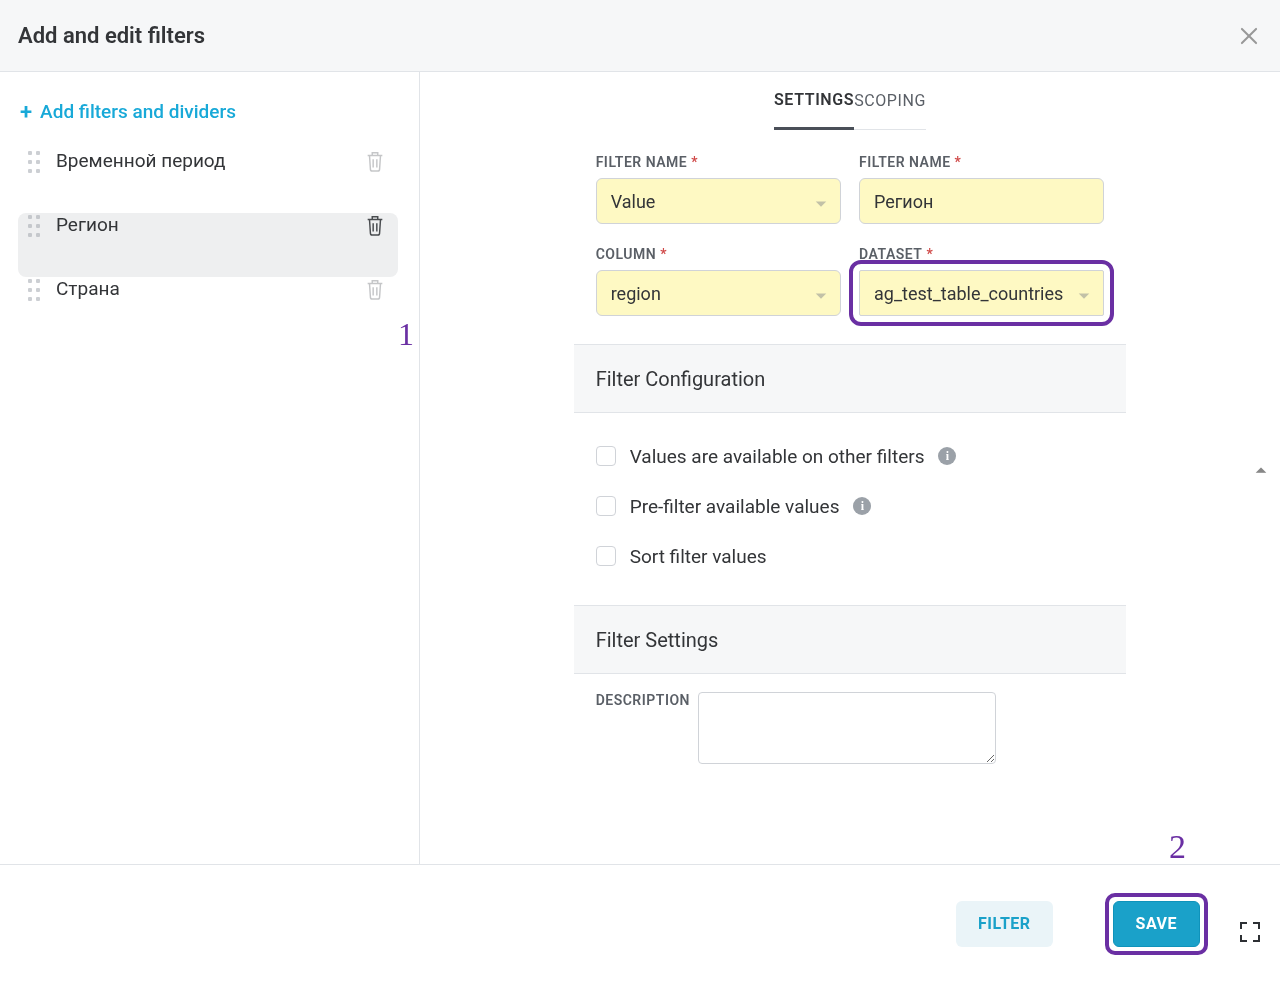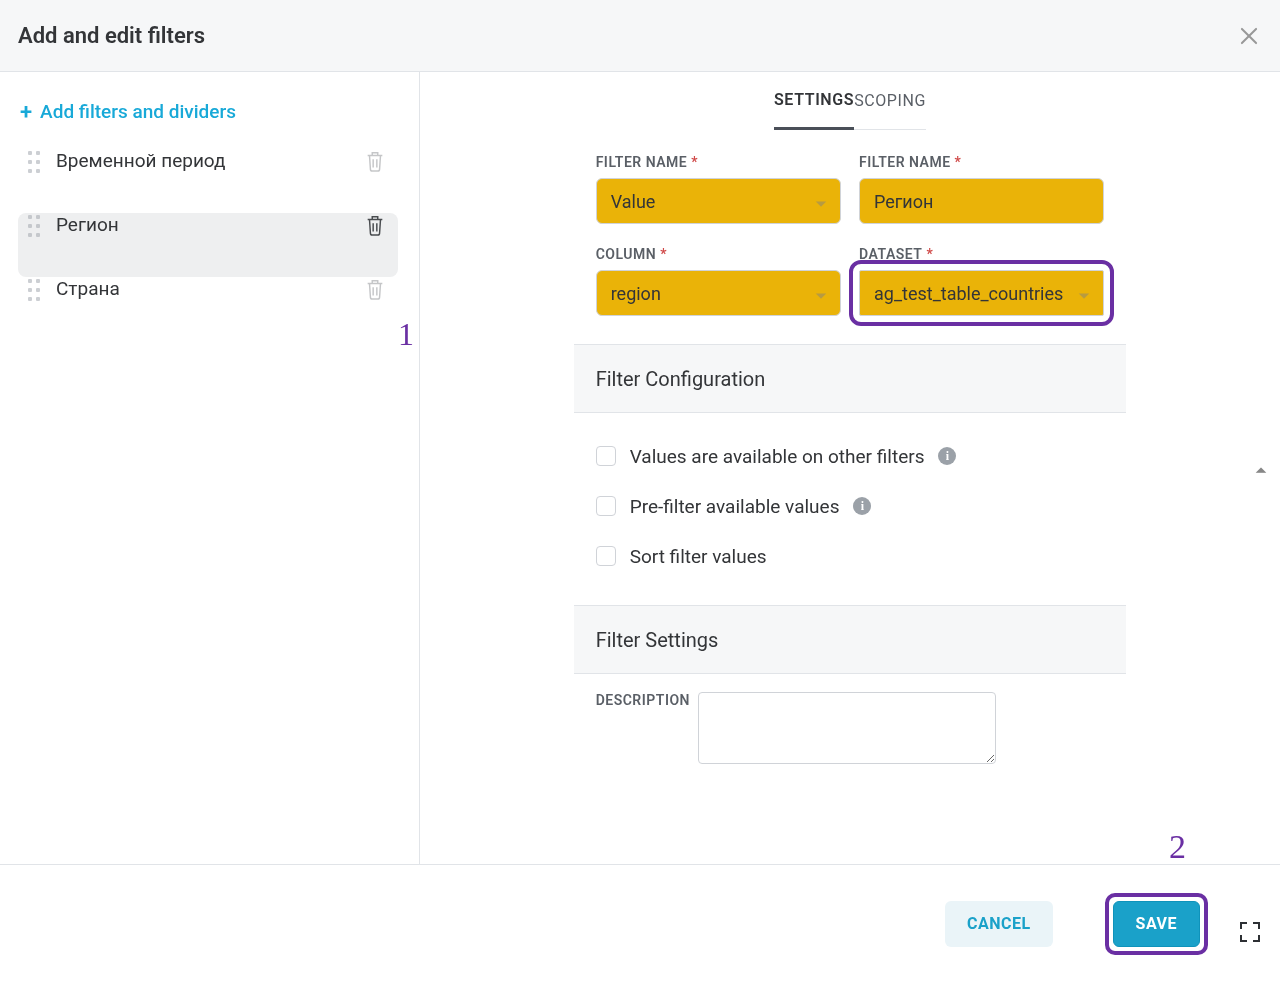--- a/index.html
+++ b/index.html
@@ -80,21 +80,21 @@
   .tab.active{color:var(--text);font-weight:600;border-bottom:3px solid #4a4f58;margin-bottom:-1px;}
 
   .scroll{flex:1;overflow:auto;}
 
   
   .form-grid{display:grid;grid-template-columns:1fr 1fr;column-gap:18px;row-gap:22px;padding:24px 22px 28px 22px;}
   .field{display:flex;flex-direction:column;gap:8px;position:relative;}
   .lbl{font-size:14px;letter-spacing:.5px;color:var(--text2);font-weight:600;}
   .lbl .req{color:var(--red);margin-left:4px;}
   .select,.input{
-    height:46px;border:1px solid var(--border2);border-radius:6px;background:#eab308;
+    height:46px;border:1px solid var(--border2);border-radius:6px;background:#fef9c3;
     display:flex;align-items:center;padding:0 40px 0 14px;font-size:18px;color:var(--text);
     position:relative;cursor:pointer;
   }
   .input{cursor:text;}
   .chevron{position:absolute;right:12px;top:50%;transform:translateY(-50%);width:14px;height:14px;opacity:.45;}
   .chevron svg{width:14px;height:14px;fill:#7a7f86;}
 
   .highlight-box{outline:4px solid var(--purple);outline-offset:6px;border-radius:2px;}
   .callout-num{position:absolute;font-family:Georgia,serif;font-size:32px;color:var(--purple);}
   .callout-1{left:398px;top:244px;}
@@ -293,21 +293,21 @@
         </div>
       </div>
 
     </div>
   </div>
 
   <div class="callout-num callout-1">1</div>
 </div>
 
 <div class="modal-footer">
-  <div class="btn btn-cancel">CANCEL</div>
+  <div class="btn btn-cancel">FILTER</div>
   <div class="save-wrap">
     <div class="btn btn-save">SAVE</div>
   </div>
 </div>
 <div class="callout-2">2</div>
 
 <div class="expand-corner">
   <svg viewBox="0 0 24 24">
       <path d="M3 9V3h6M21 9V3h-6M3 15v6h6M21 15v6h-6"></path>
     </svg>

